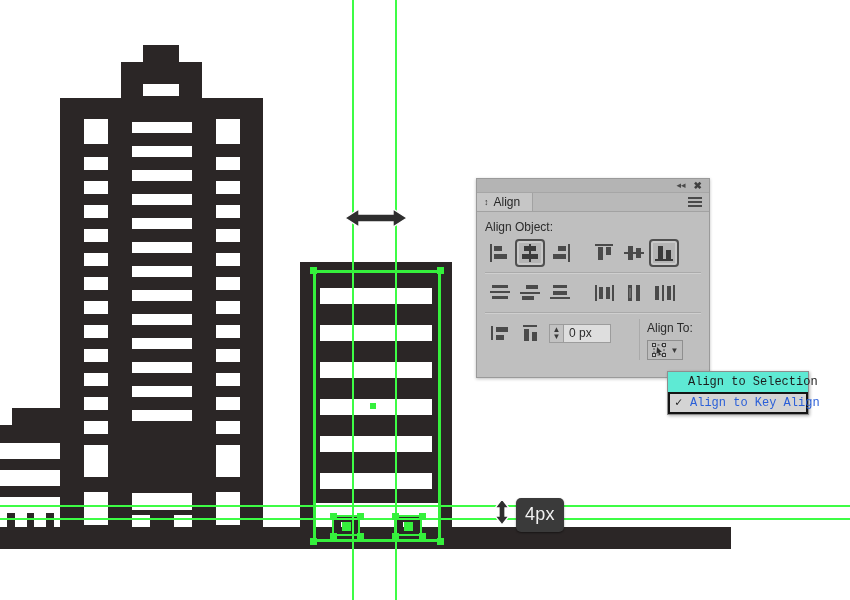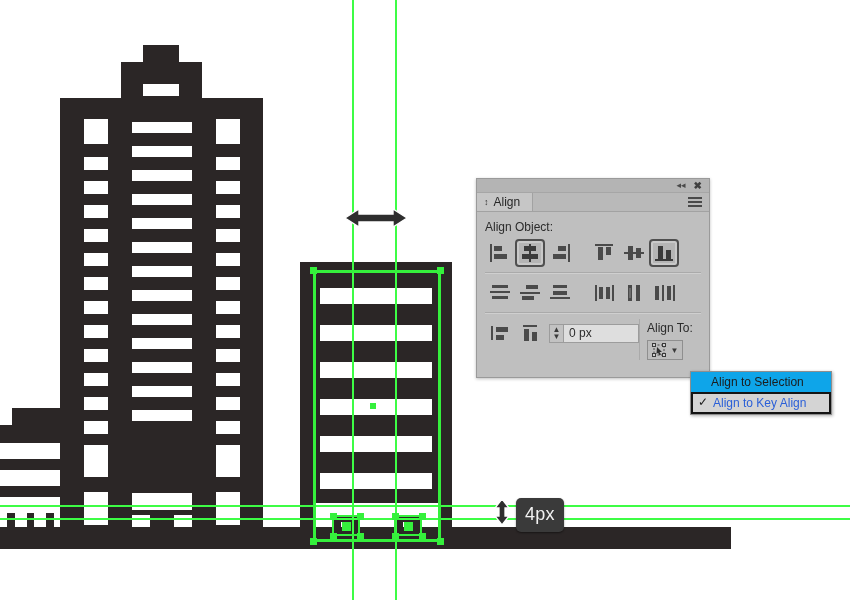--- a/index.html
+++ b/index.html
@@ -94,36 +94,37 @@
 
   .spin{
     display:flex;align-items:center;margin-left:4px;
   }
   .spinbtns{
     width:14px;height:19px;background:#c2c2c2;border:1px solid #9c9c9c;
     border-right:none;display:flex;flex-direction:column;align-items:center;
     justify-content:center;box-sizing:border-box;color:#3a3a3a;font-size:8px;line-height:7px;
   }
   .numfield{
-    width:76px;height:19px;background:#dedede;border:1px solid #9c9c9c;
+    width:48px;height:19px;background:#dedede;border:1px solid #9c9c9c;
     font-size:12px;color:#2b2b2b;display:flex;align-items:center;padding-left:5px;
     box-sizing:border-box;
   }
   .keybtn{
     width:36px;height:20px;background:#bdbdbd;border:1px solid #8f8f8f;
     display:flex;align-items:center;justify-content:center;gap:1px;box-sizing:border-box;
     cursor:pointer;
   }
 
   
   .dropdown{
-    position:absolute;left:690px;top:371px;width:140px;
-    background:#0ea5e9;border:1px solid #8e8e8e;
+    position:absolute;left:667px;top:371px;width:140px;
+    background:#5eead4;border:1px solid #8e8e8e;
     box-shadow:1px 1px 3px rgba(0,0,0,.3);
     font-size:12px;
+    font-family:Liberation Mono, monospace;
   }
   .ditem{
     height:20px;display:flex;align-items:center;
     padding-left:20px;color:#1c1c1c;position:relative;box-sizing:border-box;
     white-space:nowrap;cursor:pointer;
   }
   .ditem.active{
     color:#2a5fd8;
     border:2px solid #141414;
     background:#d4d4d4;

